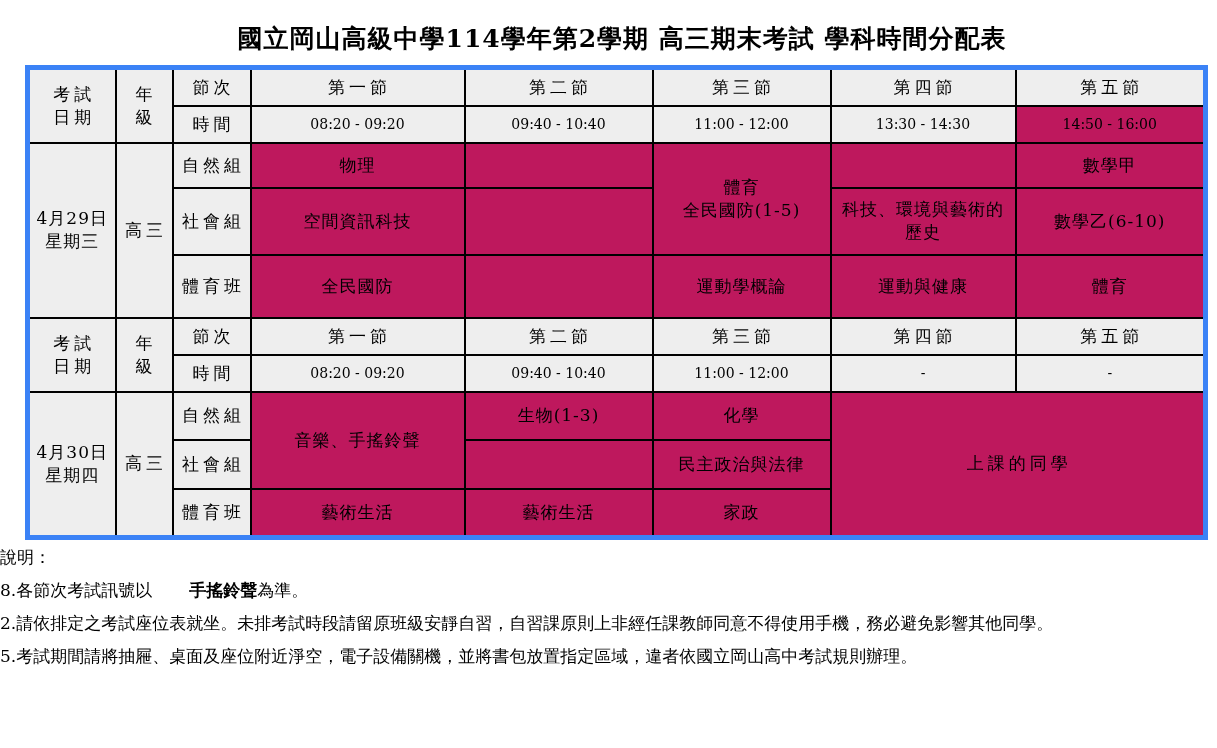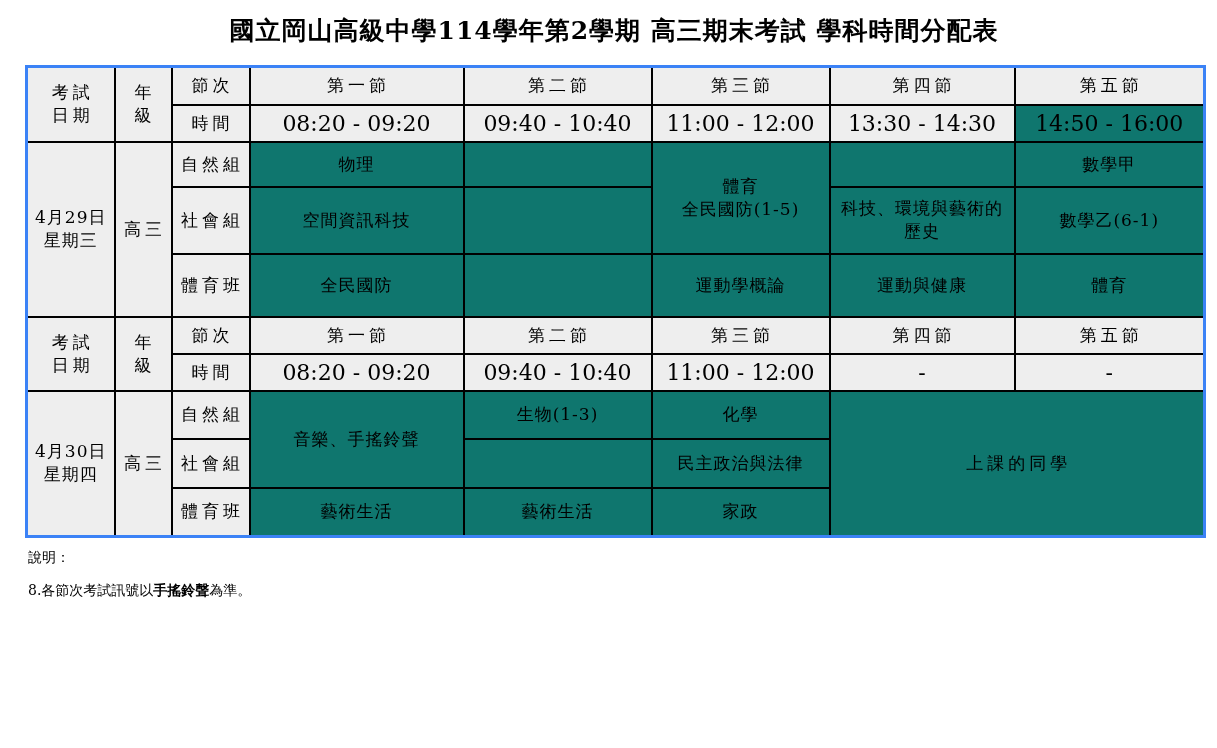--- a/index.html
+++ b/index.html
@@ -1,35 +1,35 @@
 <!DOCTYPE html>
 <html><head>
 <meta charset="utf-8">
 <style>
   html,body{margin:0;padding:0;background:#ffffff;width:1217px;height:748px;
     font-family:"DejaVu Serif","Liberation Serif",serif;color:#000;}
   .page{position:relative;width:1217px;height:748px;background:#fff;overflow:hidden;}
-  h1.title{position:absolute;top:14px;left:25px;width:1178px;margin:0;
+  h1.title{position:absolute;top:14px;left:25px;width:1178px;margin:8px;
     text-align:center;font-size:25px;font-weight:bold;letter-spacing:1px;}
   table.exam{position:absolute;left:25px;top:65px;width:1178px;
-    border-collapse:collapse;table-layout:fixed;border:3px solid #3b82f6;}
+    border-collapse:collapse;table-layout:fixed;border:5px solid #3b82f6;}
   td{border:2px solid #000;text-align:center;vertical-align:middle;
     font-size:17px;padding:0 2px;letter-spacing:1px;overflow:hidden;}
   td.shade{background:#eeeeee;}
-  td.white{background:#0f766e;}
+  td.white{background:#be185d;}
   .sp{letter-spacing:4px;text-indent:4px;}
-  .time{letter-spacing:0;font-size:22px;}
+  .time{letter-spacing:0;font-size:14px;}
   .two-line div{line-height:1.35;}
   tr.r-h1{height:38px;} tr.r-h2{height:37px;}
   tr.r-d1a{height:45px;} tr.r-d1b{height:67px;} tr.r-d1c{height:63px;}
   tr.r-h3{height:37px;} tr.r-h4{height:37px;}
   tr.r-d2a{height:48px;} tr.r-d2b{height:49px;} tr.r-d2c{height:49px;}
-  .notes{position:absolute;left:28px;top:541px;width:1190px;font-size:14px;}
+  .notes{position:absolute;left:0;top:541px;width:1190px;font-size:17px;}
   .notes .nline{line-height:33px;white-space:nowrap;}
-  .notes b{font-weight:bold;}
+  .notes b{font-weight:bold;margin-left:37px;}
 </style>
 </head>
 <body>
 
 <div class="page">
 
   <h1 class="title">國立岡山高級中學114學年第2學期 高三期末考試 學科時間分配表</h1>
 
   <table class="exam">
     <colgroup>
@@ -84,21 +84,21 @@
       </td>
       <td class="white"></td>
       <td class="white">數學甲</td>
     </tr>
 
     <tr class="r-d1b">
       <td class="shade sp">社會組</td>
       <td class="white">空間資訊科技</td>
       <td class="white"></td>
       <td class="white">科技、環境與藝術的歷史</td>
-      <td class="white">數學乙(6-1)</td>
+      <td class="white">數學乙(6-10)</td>
     </tr>
 
     <tr class="r-d1c">
       <td class="shade sp">體育班</td>
       <td class="white">全民國防</td>
       <td class="white"></td>
       <td class="white">運動學概論</td>
       <td class="white">運動與健康</td>
       <td class="white">體育</td>
     </tr>
@@ -152,15 +152,17 @@
       <td class="white">藝術生活</td>
       <td class="white">藝術生活</td>
       <td class="white">家政</td>
     </tr>
   </tbody>
     </table>
 
   <div class="notes">
     <div class="nline">說明：</div>
     <div class="nline"><span>8.各節次考試訊號以</span><b>手搖鈴聲</b><span>為準。</span></div>
+    <div class="nline">2.請依排定之考試座位表就坐。未排考試時段請留原班級安靜自習，自習課原則上非經任課教師同意不得使用手機，務必避免影響其他同學。</div>
+    <div class="nline">5.考試期間請將抽屜、桌面及座位附近淨空，電子設備關機，並將書包放置指定區域，違者依國立岡山高中考試規則辦理。</div>
   </div>
 
 </div>
 
 </body></html>

